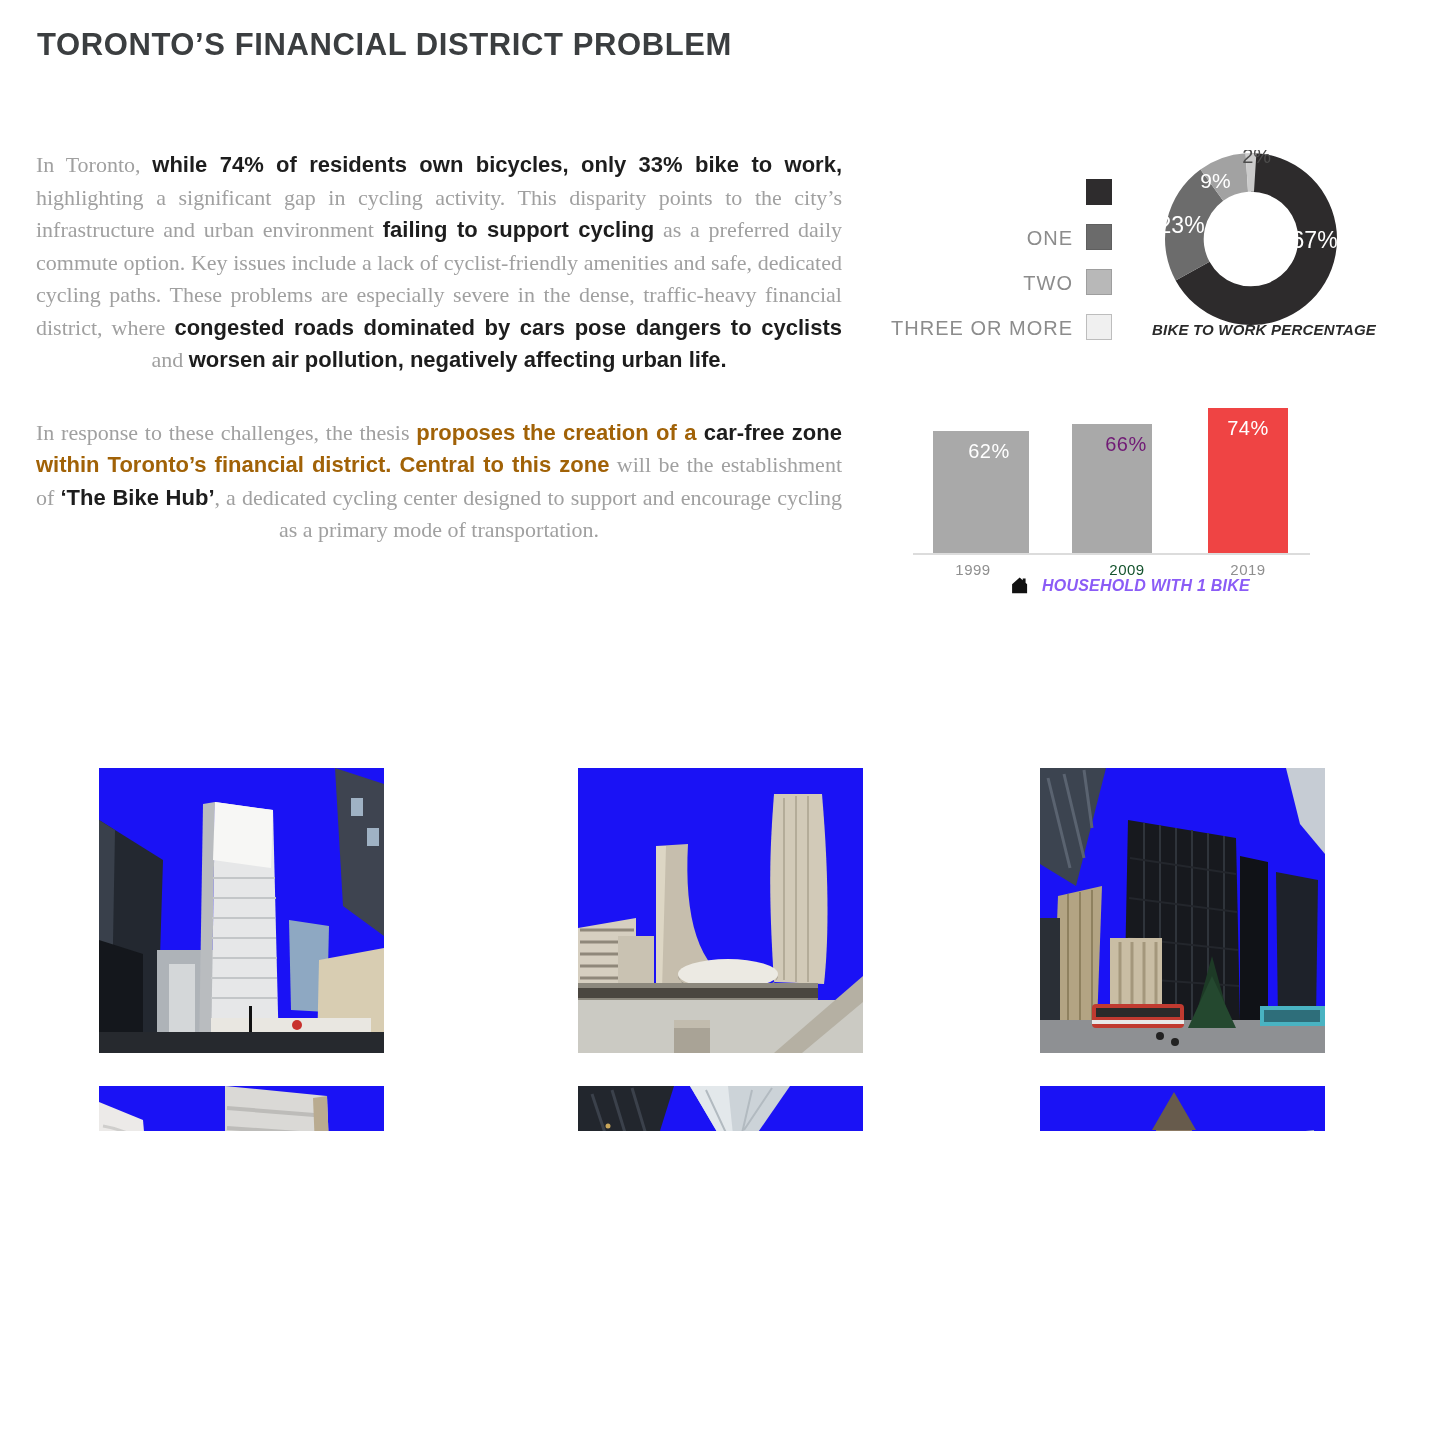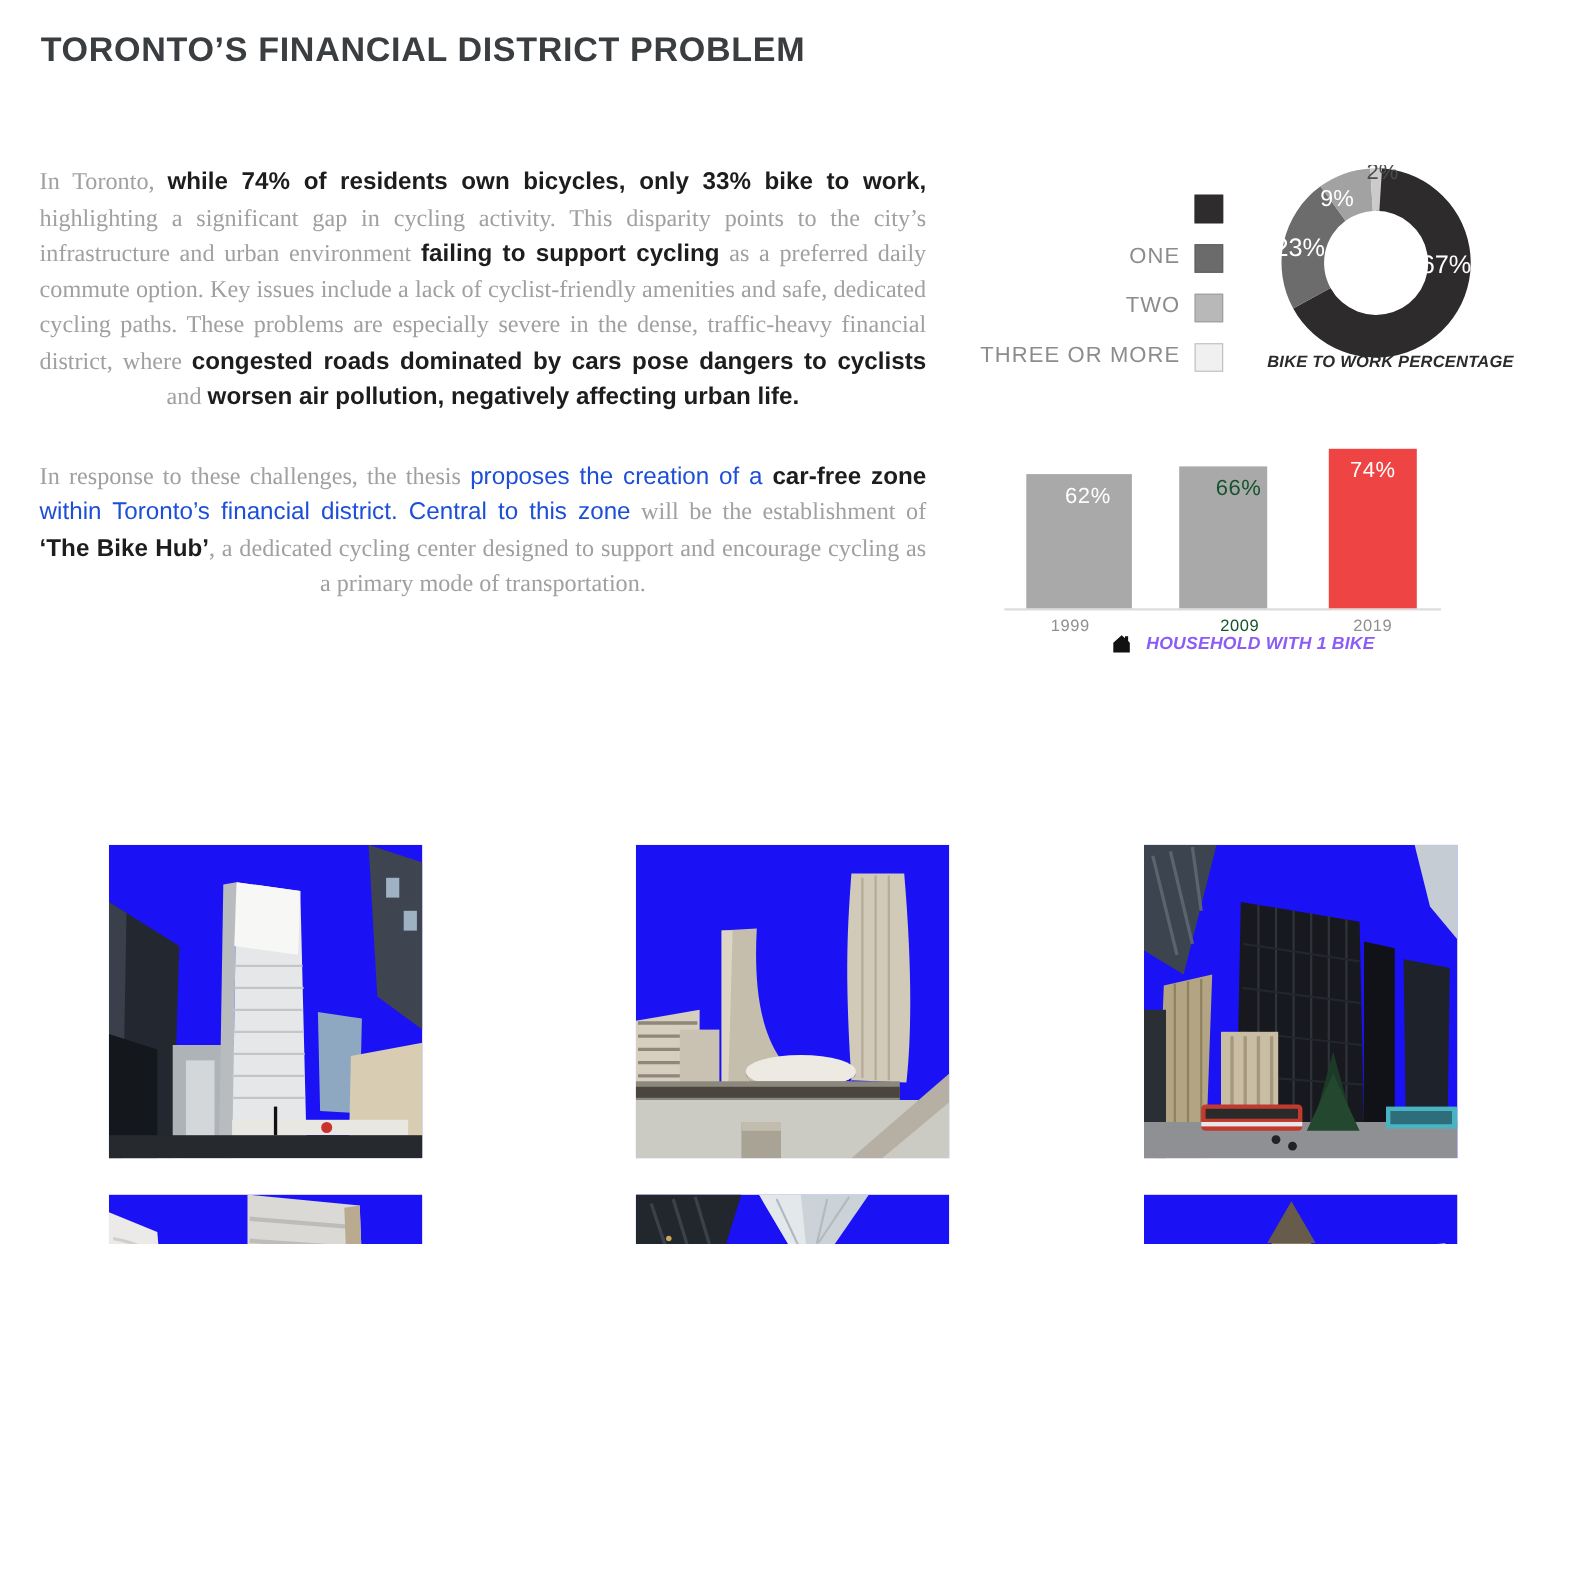--- a/index.html
+++ b/index.html
@@ -10,25 +10,25 @@
   .title{position:absolute;left:37px;top:27px;margin:0;font-size:31px;font-weight:700;
          letter-spacing:.6px;color:#3b3e40;white-space:nowrap;}
 
   
   .intro{position:absolute;left:36px;top:149px;width:806px;font-size:22px;line-height:32.5px;
          color:#a0a0a0;}
   .intro p{margin:0;text-align:justify;text-align-last:center;-moz-text-align-last:center;}
   .intro p + p{margin-top:40px;}
   .seg-normal{color:#a0a0a0;font-family:Liberation Serif, serif;}
   .seg-bold{color:#1d1d1d;font-weight:700;}
-  .seg-boldgray{color:#1d4ed8;font-weight:400;}
+  .seg-boldgray{color:#a16207;font-weight:700;}
 
   
   .donut-legend{position:absolute;left:898px;top:177px;width:214px;}
-  .legend-row{display:flex;justify-content:flex-end;align-items:flex-start;height:28px;margin-bottom:17px;}
+  .legend-row{display:flex;justify-content:flex-end;align-items:flex-end;height:28px;margin-bottom:17px;}
   .legend-label{font-size:20px;color:#8c8c8c;letter-spacing:1px;margin-right:13px;white-space:nowrap;}
   .legend-swatch{width:26px;height:26px;flex:none;box-sizing:border-box;}
   .donut-svg{position:absolute;left:1162px;top:150px;width:178px;height:178px;}
   .donut-caption{position:absolute;left:1152px;top:321px;width:200px;font-size:15px;font-style:italic;
                  font-weight:700;color:#2b2b2b;letter-spacing:.2px;white-space:nowrap;}
 
   
   .bar-chart{position:absolute;left:913px;top:400px;width:400px;height:230px;}
   .bars-area{position:relative;width:397px;height:153px;border-bottom:2px solid #dcdcdc;}
   .bar{position:absolute;bottom:0;width:80px;}
@@ -86,21 +86,21 @@
     </svg>
   <div class="donut-caption">BIKE TO WORK PERCENTAGE</div>
 
   <div class="bar-chart">
     <div id="bars-area" class="bars-area">
         <div class="bar" style="left: 20px; width: 80px; height: 122px; background: rgb(169, 169, 169); padding-left: 16px;">
           <span class="bar-value" style="color: rgb(255, 255, 255);">62%</span>
         </div>
         <div class="bar-year" style="left: 20px; color: rgb(143, 143, 143);">1999</div>
         <div class="bar" style="left: 159px; width: 80px; height: 129px; background: rgb(169, 169, 169);">
-          <span class="bar-value" style="color: #14532d; padding-left: 28px;">66%</span>
+          <span class="bar-value" style="color: #701a75; padding-left: 28px;">66%</span>
         </div>
         <div class="bar-year" style="left: 174px; color: #14532d;">2009</div>
         <div class="bar" style="left: 295px; width: 80px; height: 145px; background: #ef4444;">
           <span class="bar-value" style="color: rgb(255, 255, 255);">74%</span>
         </div>
         <div class="bar-year" style="left: 295px; color: rgb(143, 143, 143);">2019</div>
       </div>
     <div class="bar-legend">
       <svg viewBox="0 0 20 20">
         <path d="M2.2 8.8 L10.2 1.6 L13.4 4.5 L13.4 2.6 L16.4 2.6 L16.4 7.2 L18 8.8 L18 18.2 L2.2 18.2 Z" fill="#111111"></path>

